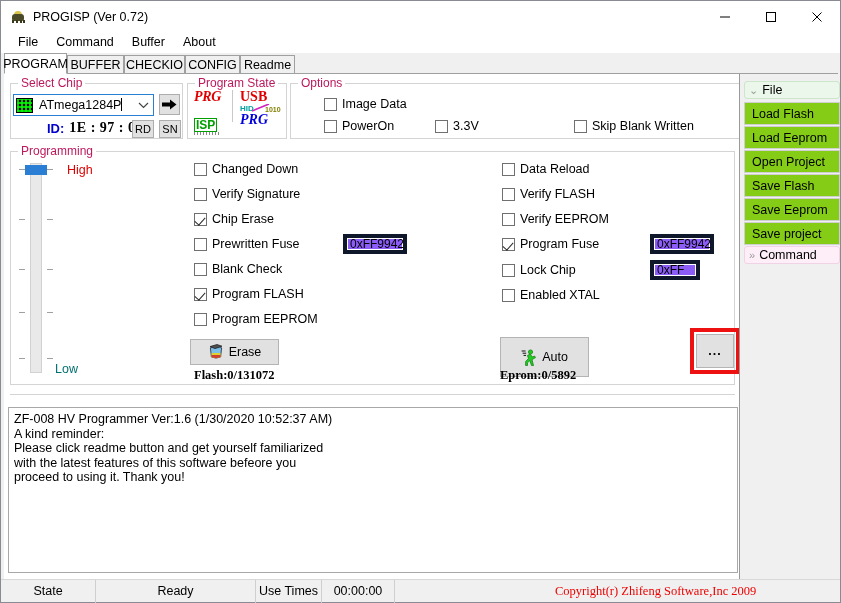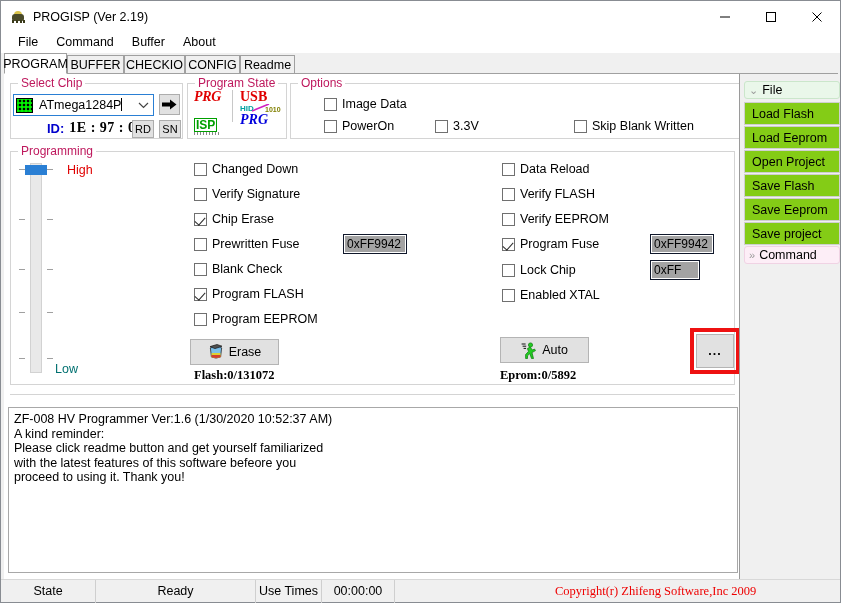--- a/index.html
+++ b/index.html
@@ -167,21 +167,21 @@
   }
   .cb.checked .box::after {
     content: ""; position: absolute; left: 2px; top: 1px;
     width: 5px; height: 9px; border: solid #2a2a2a; border-width: 0 1.6px 1.6px 0;
     transform: rotate(42deg);
   }
   .cb .lbl { font-size: 12.5px; color: #000; }
 
   
   .tbox {
-    position: absolute; border: 1px solid #0f172a; background: #a3a3a3;
+    position: absolute; border: 4px solid #0f172a; background: #8b5cf6;
     box-shadow: inset 0 0 0 1px #ffffff;
     display: flex; align-items: center; padding-left: 3px;
     font-size: 12px; color: #000;
   }
 
   
   .pbtn {
     position: absolute; background: #e1e1e1; border: 1px solid #b4b4b4;
     display: flex; align-items: center; justify-content: center;
     font-size: 12.5px; color: #000; gap: 5px;
@@ -259,21 +259,21 @@
 
   <div class="titlebar">
     <div class="app-icon">
       <div class="bug-top"></div>
       <div class="bug-body"></div>
       <div class="bug-leg" style="left:2px"></div>
       <div class="bug-leg" style="left:6px"></div>
       <div class="bug-leg" style="left:10px"></div>
       <div class="bug-leg" style="left:13px"></div>
     </div>
-    <span class="title-text">PROGISP (Ver 2.19)</span>
+    <span class="title-text">PROGISP (Ver 0.72)</span>
     <div class="winbtns">
       <div class="winbtn">
         <svg width="12" height="12" viewBox="0 0 12 12">
             <line x1="1" y1="6" x2="11" y2="6" stroke="#000" stroke-width="1"></line>
           </svg>
       </div>
       <div class="winbtn">
         <svg width="12" height="12" viewBox="0 0 12 12">
             <rect x="1.5" y="1.5" width="9" height="9" fill="none" stroke="#000" stroke-width="1"></rect>
           </svg>
@@ -453,21 +453,21 @@
     <div class="pbtn" style="left:186px;top:265px;width:89px;height:26px">
       <svg width="16" height="16" viewBox="0 0 16 16">
         <ellipse cx="8" cy="4.2" rx="5.6" ry="2.1" fill="#5aa0d8" stroke="#2a2a2a" stroke-width="0.8"></ellipse>
         <path d="M2.4,4.2 L3.4,13 Q8,15.2 12.6,13 L13.6,4.2" fill="#7cc0e8" stroke="#2a2a2a" stroke-width="0.8"></path>
         <path d="M3.6,9 L12.4,9 L12.6,13 Q8,15.2 3.4,13 Z" fill="#e0d030"></path>
         <path d="M3.5,11 L12.5,11 L12.6,13 Q8,15.2 3.4,13 Z" fill="#d04030"></path>
         <path d="M2,2.6 L9,0.5 L14,2.2 L7,4.6 Z" fill="#505050" stroke="#1a1a1a" stroke-width="0.7"></path>
       </svg>
       <span>Erase</span>
     </div>
-    <div class="pbtn" style="left:496px;top:263px;width:89px;height:26px">
+    <div class="pbtn" style="left:496px;top:263px;width:89px;height:40px">
       <svg width="16" height="17" viewBox="0 0 16 17">
         <circle cx="9.5" cy="3" r="2.1" fill="#22cc22" stroke="#0a7a0a" stroke-width="0.7"></circle>
         <path d="M9,5 L11.5,8 L13.5,7 L14.5,8.6 L11,10.6 L12.5,16.5 L10.5,16.5 L8.8,11.6 L6.5,13.8 L6.5,16.5 L4.6,16.5 L4.6,12.6 L7.5,9.4 L6.4,6.6 Z" fill="#22cc22" stroke="#0a7a0a" stroke-width="0.7" stroke-linejoin="round"></path>
         <line x1="0.6" y1="2" x2="4.6" y2="2" stroke="#111" stroke-width="1"></line>
         <line x1="1.6" y1="4.2" x2="5.2" y2="4.2" stroke="#111" stroke-width="1"></line>
         <line x1="2.6" y1="6.4" x2="5" y2="6.4" stroke="#111" stroke-width="1"></line>
       </svg>
       <span>Auto</span>
     </div>
     <div class="highlight-frame" style="left:686px;top:254px;width:50px;height:46px"></div>

